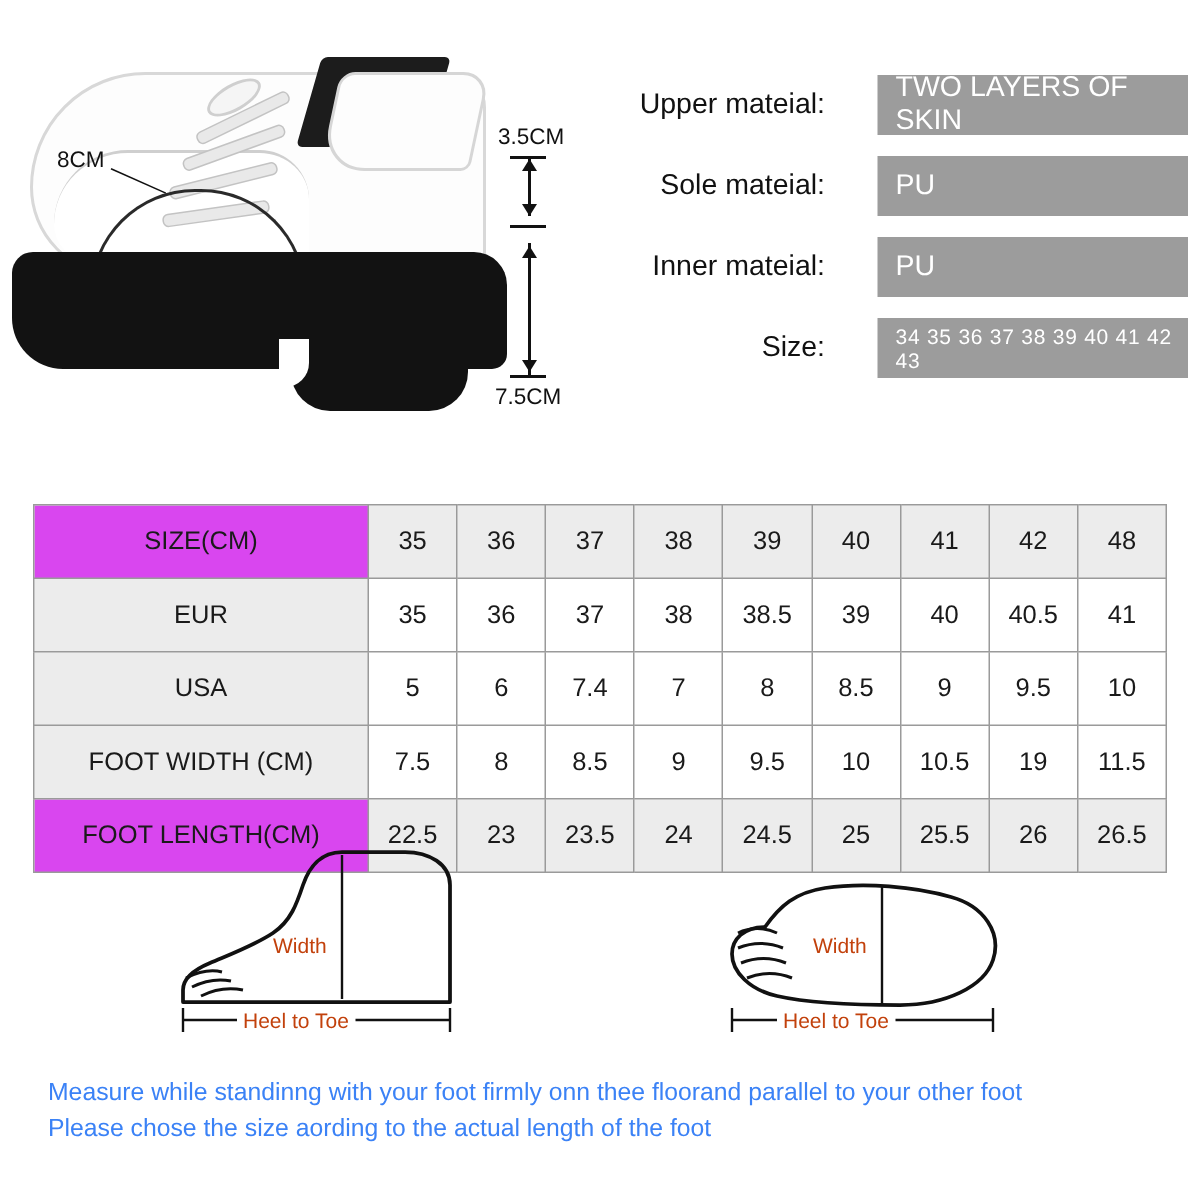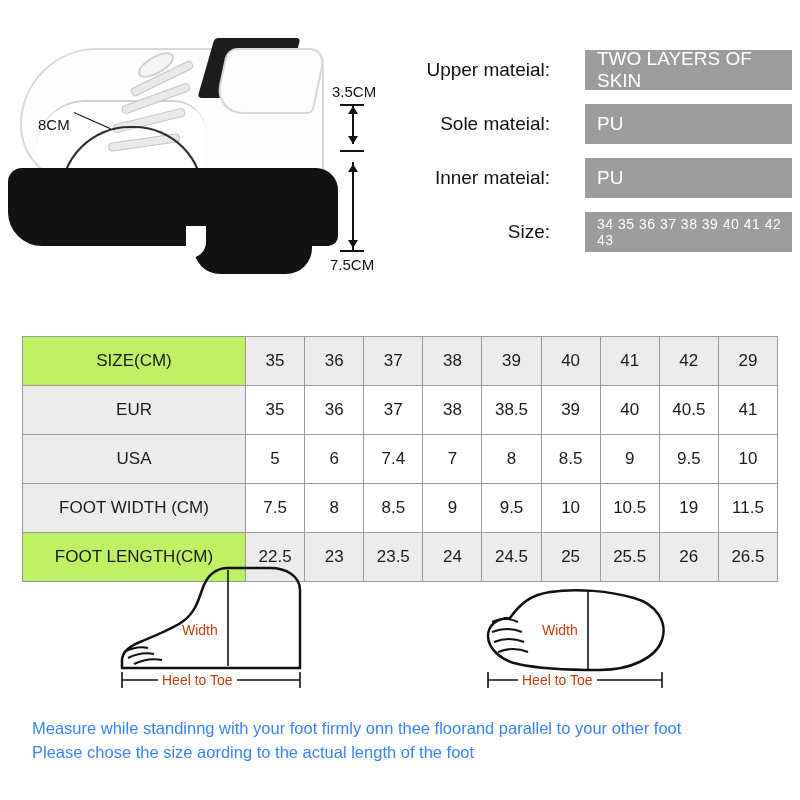--- a/index.html
+++ b/index.html
@@ -141,21 +141,21 @@
     border-radius: 70px 70px 0 0;
     background: transparent;
   }
 
   
   .dim-label {
     position: absolute;
     font-size: 15px;
     color: #111;
   }
-  .dim-8cm { left: 38px; top: 98px; margin-top: 18px; }
+  .dim-8cm { left: 38px; top: 98px; }
   .dim-35 { left: 332px; top: 83px; }
   .dim-75 { left: 330px; top: 256px; }
 
   .vline {
     position: absolute;
     width: 0;
     border-left: 2px solid #111;
   }
   .vline-a { left: 352px; top: 104px; height: 40px; }
   .vline-b { left: 352px; top: 162px; height: 88px; }
@@ -245,21 +245,21 @@
     font-size: 17px;
     color: #1a1a1a;
     background: #ffffff;
   }
   td.rowhead {
     width: 220px;
     background: #ececec;
     font-size: 17px;
   }
   tr.shade td { background: #ececec; }
-  tr.shade td.rowhead { background: #bef264; }
+  tr.shade td.rowhead { background: #d946ef; }
 
   
   .feet {
     position: absolute;
     left: 0;
     top: 560px;
     width: 800px;
     height: 150px;
   }
   .foot {
@@ -356,21 +356,21 @@
       <tr class="shade">
         <td class="rowhead">SIZE(CM)</td>
         <td>35</td>
         <td>36</td>
         <td>37</td>
         <td>38</td>
         <td>39</td>
         <td>40</td>
         <td>41</td>
         <td>42</td>
-        <td>29</td>
+        <td>48</td>
       </tr>
       <tr>
         <td class="rowhead">EUR</td>
         <td>35</td>
         <td>36</td>
         <td>37</td>
         <td>38</td>
         <td>38.5</td>
         <td>39</td>
         <td>40</td>

